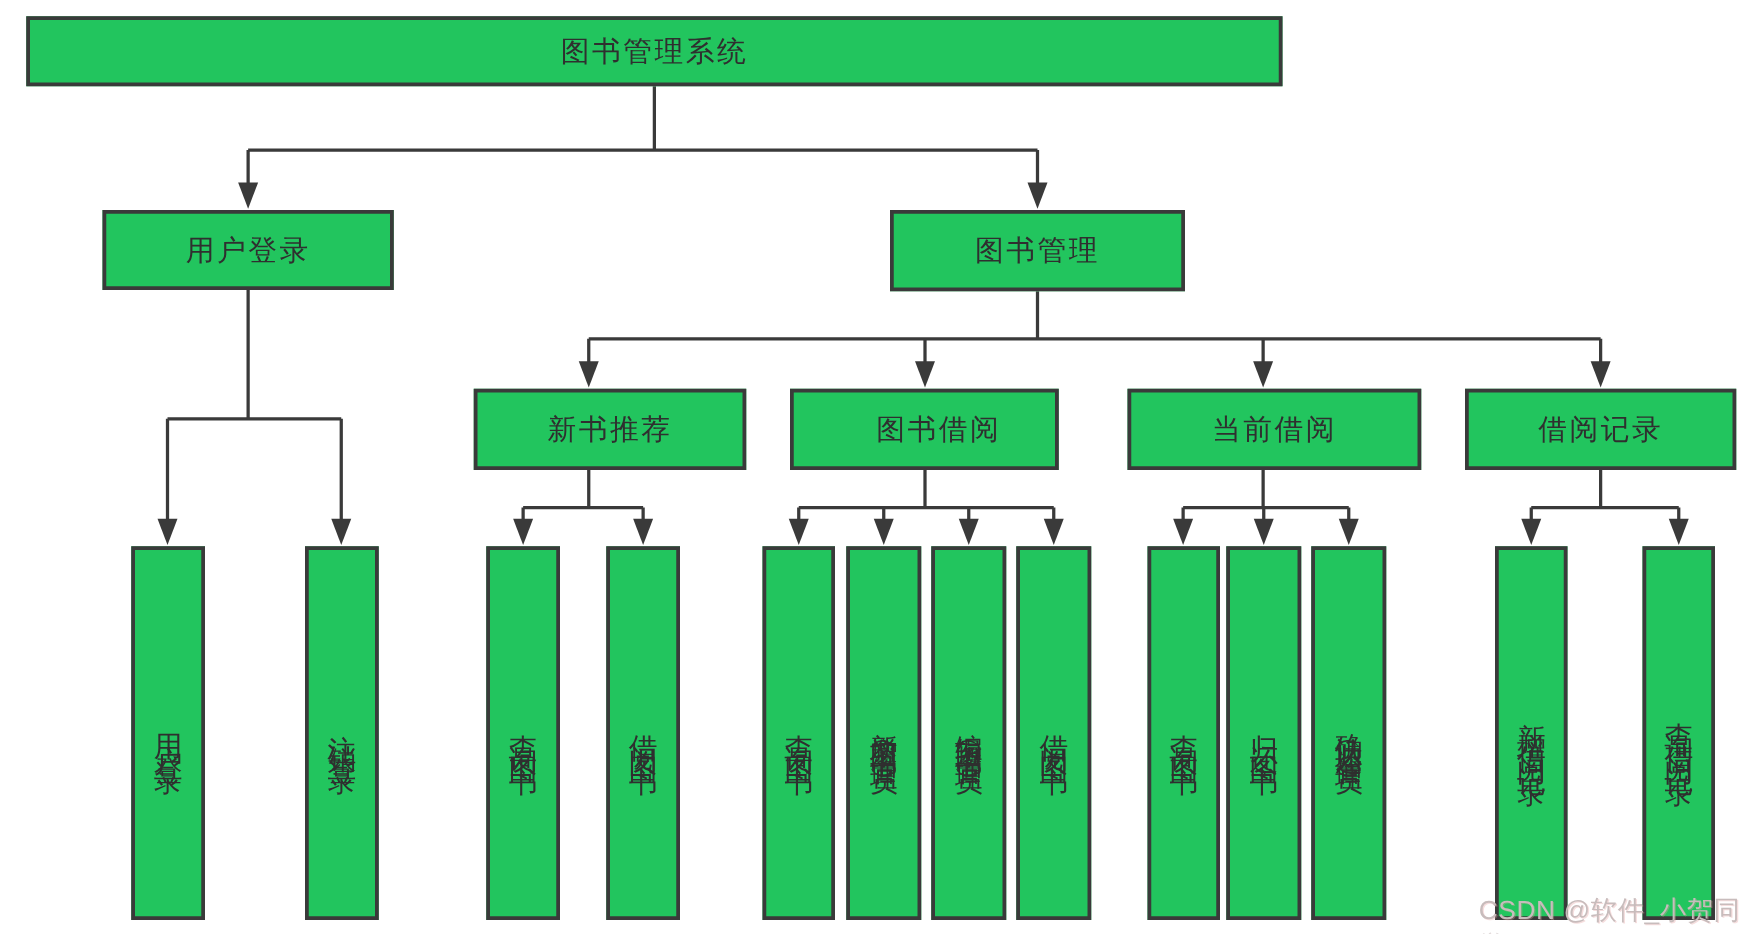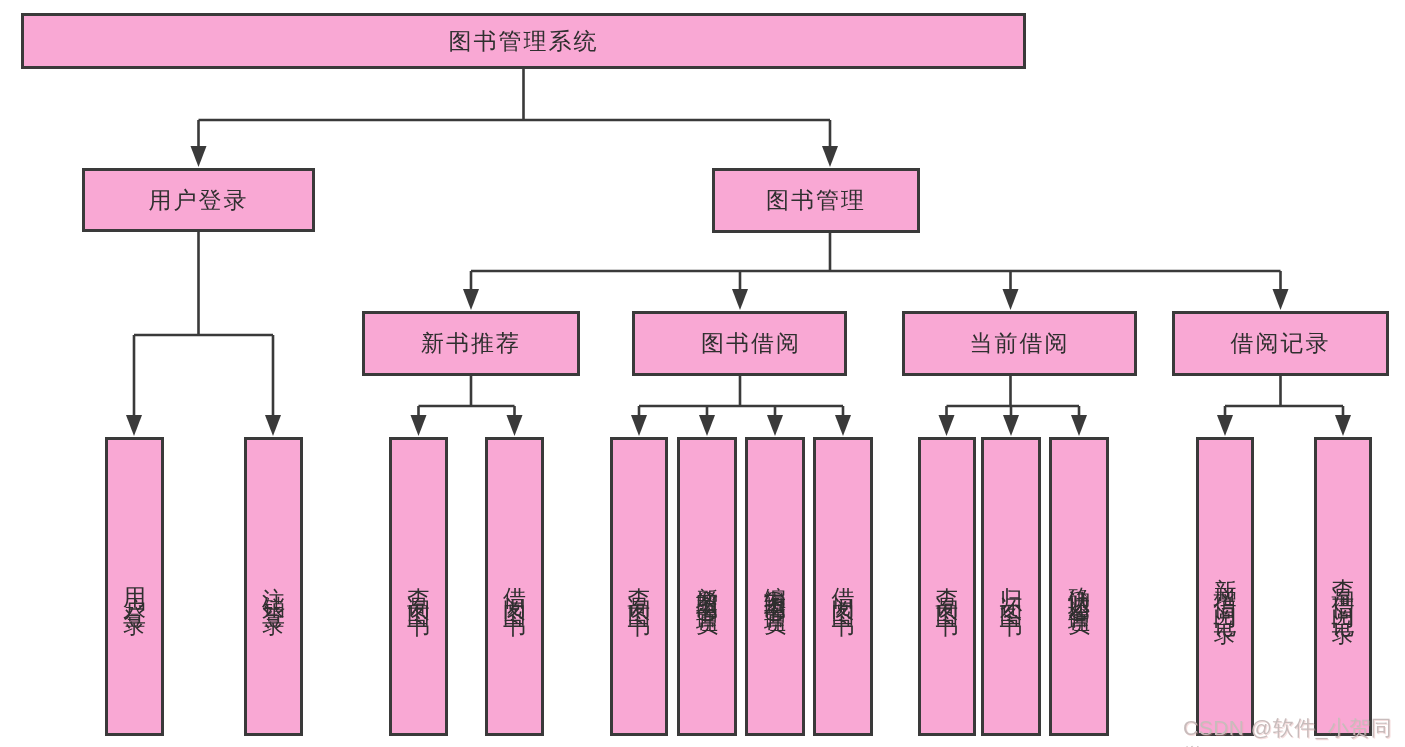--- a/index.html
+++ b/index.html
@@ -18,21 +18,21 @@
   #connectors {
     position: absolute;
     left: 0;
     top: 0;
     pointer-events: none;
   }
   .node {
     position: absolute;
     box-sizing: border-box;
     border: 3px solid #3a3a3a;
-    background: #f9a8d4;
+    background: #22c55e;
     display: flex;
     align-items: center;
     justify-content: center;
     color: #2f2f2f;
     font-size: 23px;
     letter-spacing: 2px;
     white-space: nowrap;
   }
   .leaf {
     top: 437px;
@@ -103,25 +103,25 @@
     </g>
   </svg>
 
   <div class="node" style="left:21px; top:13px; width:1005px; height:56px;">
     <span>图书管理系统</span>
   </div>
 
   <div class="node" style="left:82px; top:168px; width:233px; height:64px;">
     <span>用户登录</span>
   </div>
-  <div class="node" style="left:712px; top:168px; width:208px; height:65px;">
+  <div class="node" style="left:712px; top:168px; width:236px; height:65px;">
     <span>图书管理</span>
   </div>
 
-  <div class="node" style="left:362px; top:311px; width:218px; height:65px;">
+  <div class="node" style="left:379px; top:311px; width:218px; height:65px;">
     <span>新书推荐</span>
   </div>
   <div class="node" style="left:632px; top:311px; width:215px; height:65px;padding-left:23px;">
     <span>图书借阅</span>
   </div>
   <div class="node" style="left:902px; top:311px; width:235px; height:65px;">
     <span>当前借阅</span>
   </div>
   <div class="node" style="left:1172px; top:311px; width:217px; height:65px;">
     <span>借阅记录</span>

